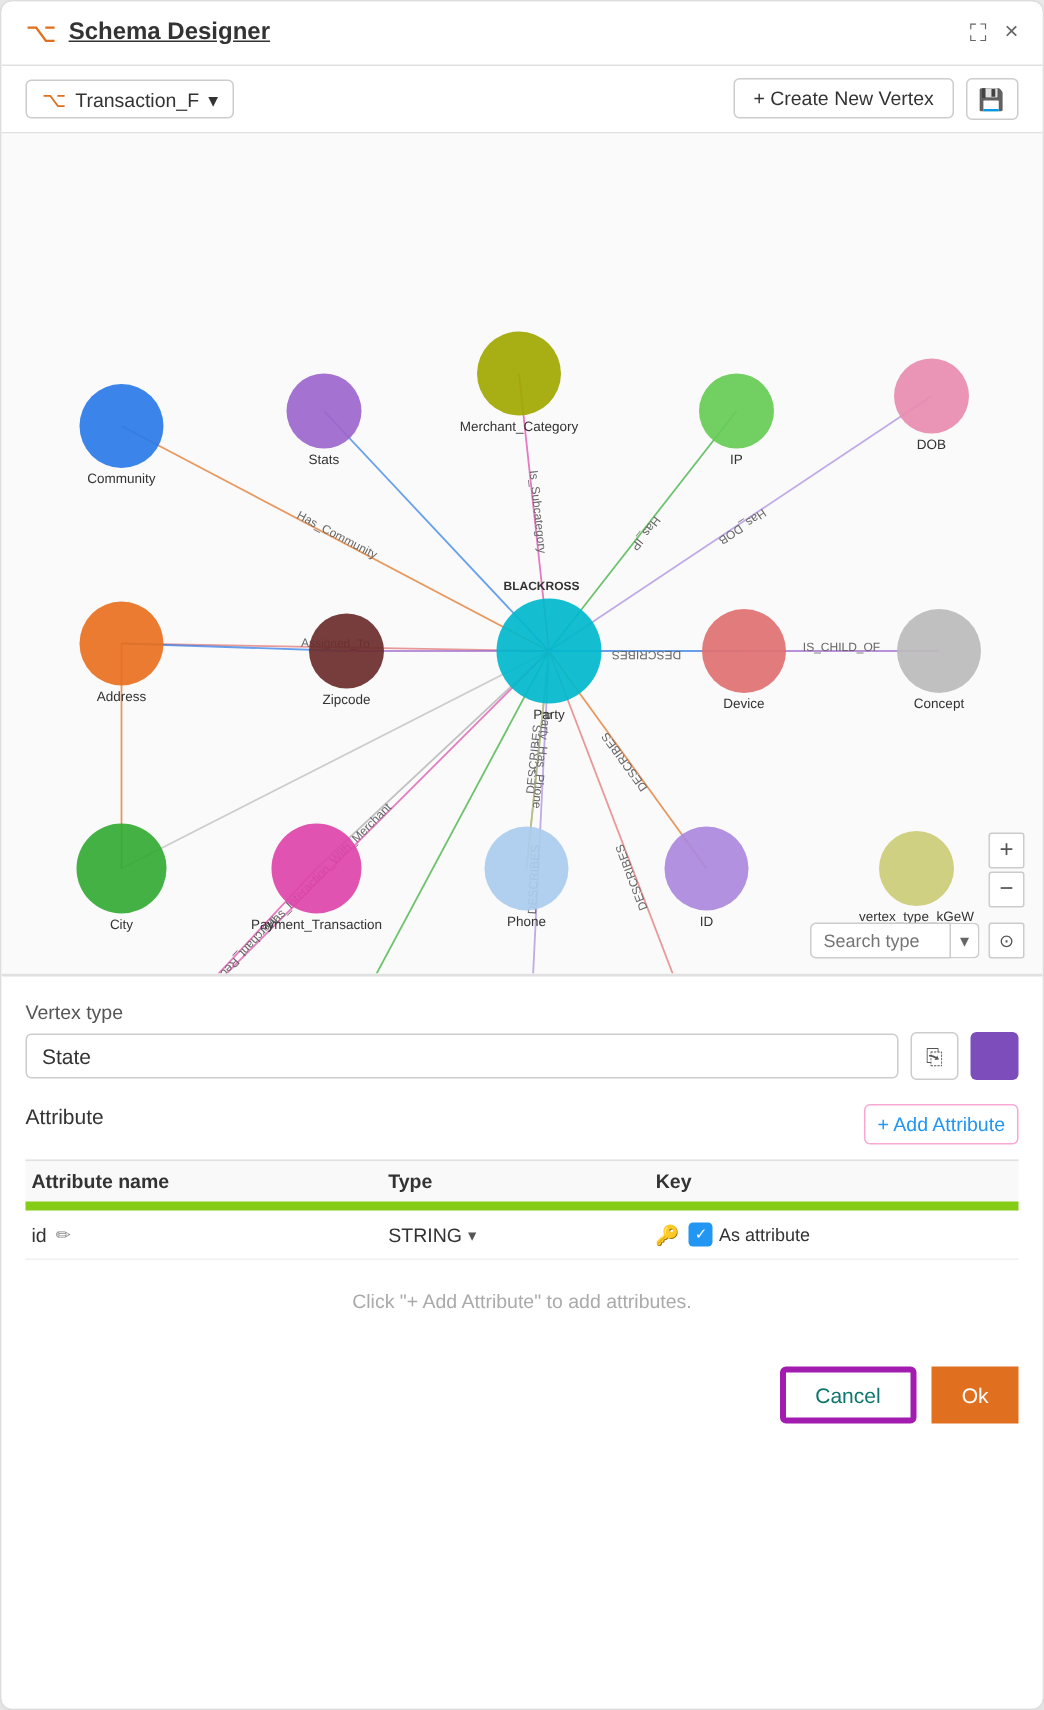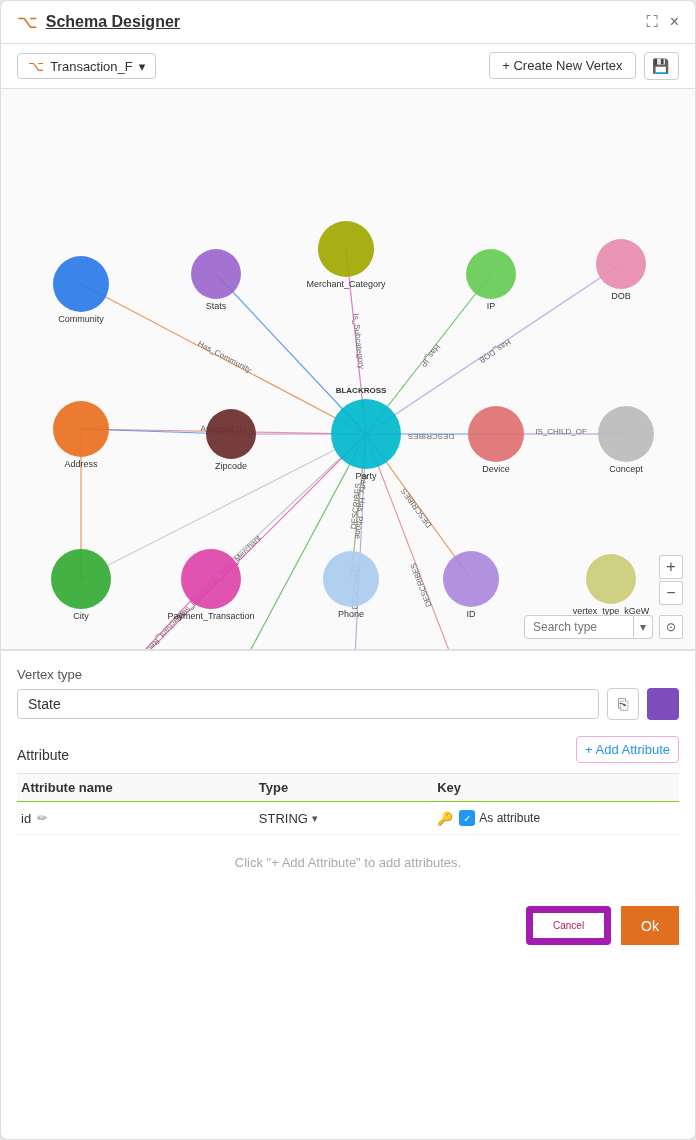--- a/index.html
+++ b/index.html
@@ -150,21 +150,21 @@
       display: flex;
       align-items: center;
     }
     .search-type-input {
       border: 1px solid #ccc;
       border-radius: 4px 0 0 4px;
       padding: 4px 8px;
       font-size: 12px;
       color: #aaa;
       background: #fff;
-      width: 110px;
+      width: 94px;
     }
     .search-type-dropdown {
       border: 1px solid #ccc;
       border-left: none;
       border-radius: 0 4px 4px 0;
       background: #fff;
       padding: 4px 6px;
       cursor: pointer;
       color: #666;
       font-size: 12px;
@@ -234,21 +234,21 @@
     .color-btn {
       width: 32px;
       height: 32px;
       border-radius: 4px;
       background: #7c4dbb;
       border: none;
       cursor: pointer;
     }
     .attribute-header {
       display: flex;
-      align-items: flex-end;
+      align-items: flex-start;
       justify-content: space-between;
       margin-bottom: 10px;
     }
     .attribute-label {
       font-size: 14px;
       font-weight: 500;
       color: #333;
     }
     .btn-add-attribute {
       background: #fff;
@@ -260,21 +260,21 @@
       cursor: pointer;
       display: flex;
       align-items: center;
       gap: 4px;
     }
     .attr-table-header {
       display: grid;
       grid-template-columns: 2fr 1.5fr 2fr;
       padding: 6px 4px;
       border-top: 1px solid #e0e0e0;
-      border-bottom: 1px solid #84cc16;
+      border-bottom: 6px solid #84cc16;
       font-size: 13px;
       font-weight: 600;
       color: #333;
       background: #f9f9f9;
     }
     .attr-row {
       display: grid;
       grid-template-columns: 2fr 1.5fr 2fr;
       padding: 8px 4px;
       align-items: center;
@@ -339,25 +339,25 @@
     }
     .panel-footer {
       display: flex;
       justify-content: flex-end;
       gap: 10px;
       padding-top: 16px;
       margin-top: auto;
     }
     .btn-cancel {
       background: #fff;
-      border: 7px solid #a21caf;
+      border: 4px solid #a21caf;
       border-radius: 4px;
       padding: 7px 20px;
-      font-size: 10px;
-      color: #be185d;
+      font-size: 14px;
+      color: #0f766e;
       cursor: pointer;
     }
     .btn-ok {
       background: #e07020;
       border: none;
       border-radius: 0;
       padding: 7px 20px;
       font-size: 14px;
       color: #fff;
       cursor: pointer;

